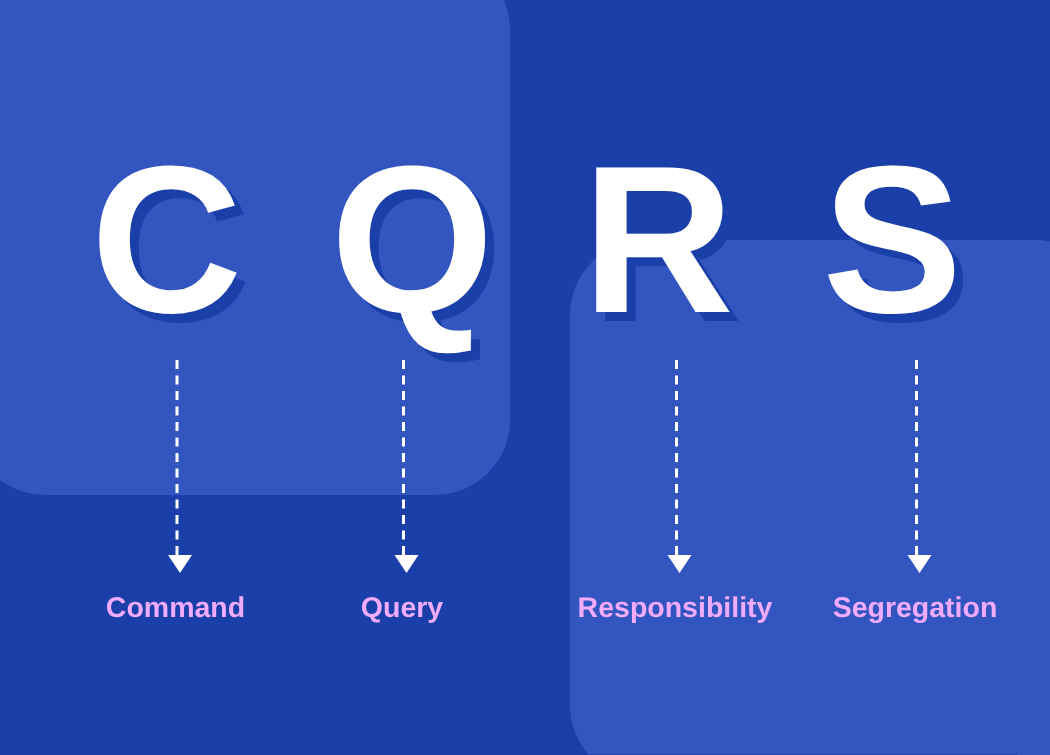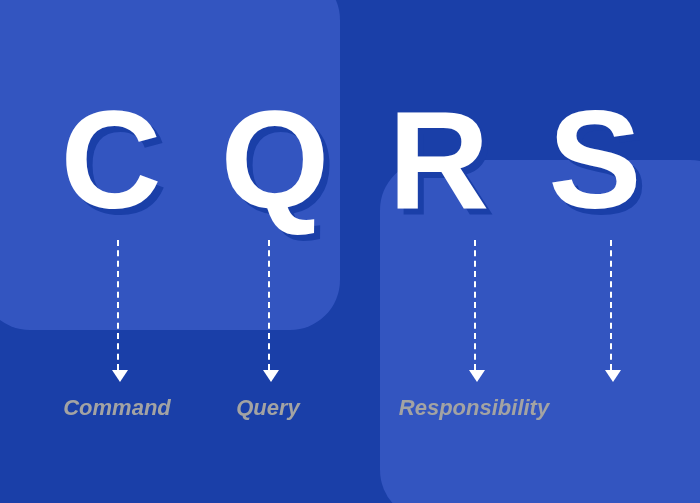--- a/index.html
+++ b/index.html
@@ -79,30 +79,29 @@
   }
   .labels {
     position: absolute;
     top: 395px;
     left: 0;
     width: 100%;
     height: 30px;
   }
   .label {
     position: absolute;
-    color: #a3a3a3;
-    font-size: 22px;
+    color: #f0abfc;
+    font-size: 19px;
     font-weight: 600;
     transform: translateX(-50%);
     white-space: nowrap;
-    font-style: italic;
   }
   .c1 { left: 117px; }
   .c2 { left: 268px; }
-  .c3 { left: 474px; }
+  .c3 { left: 450px; }
   .c4 { left: 610px; }
 </style>
 </head>
 <body>
 
 <div class="bg-shape-left"></div>
 <div class="bg-shape-right"></div>
 
 <div class="content">
 
@@ -125,15 +124,16 @@
     </div>
     <div class="connector c4">
       <div class="arrowhead"></div>
     </div>
   </div>
 
   <div class="labels">
     <div class="label c1">Command</div>
     <div class="label c2">Query</div>
     <div class="label c3">Responsibility</div>
+    <div class="label c4">Segregation</div>
   </div>
 
 </div>
 
 </body></html>

